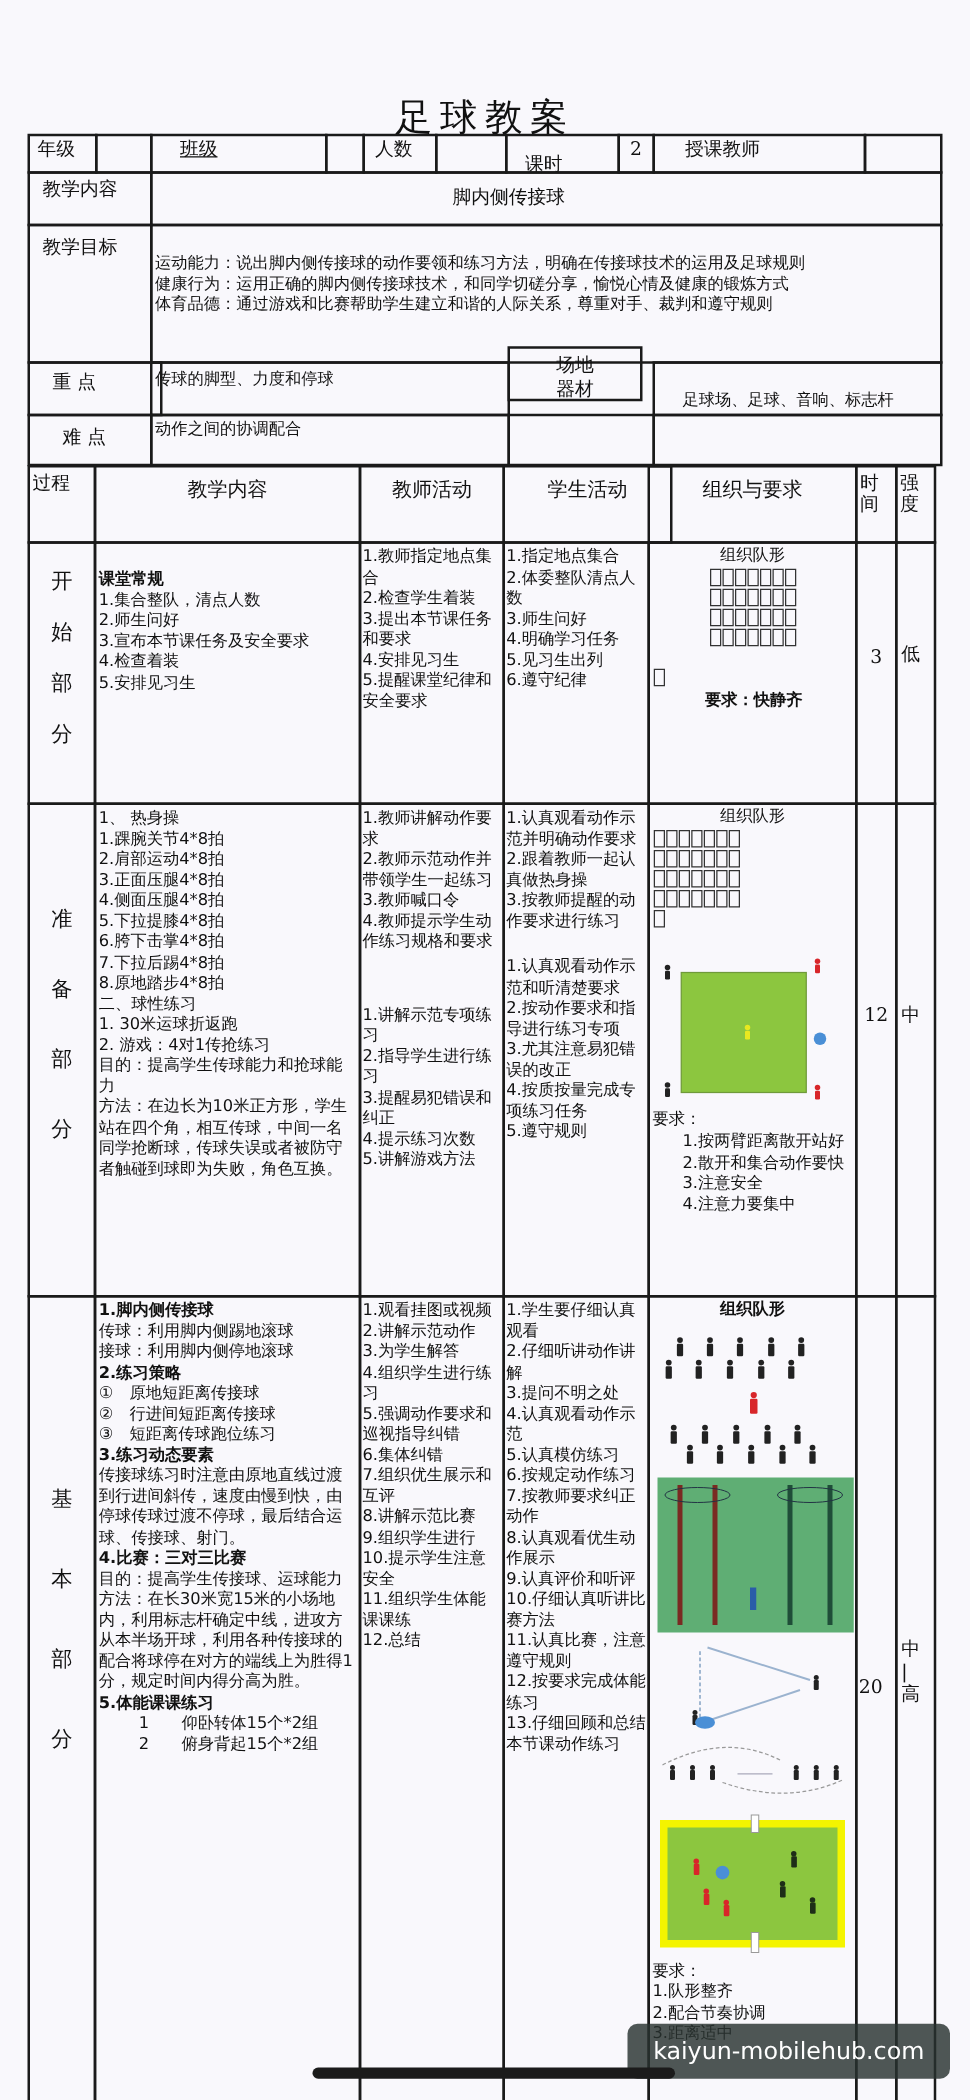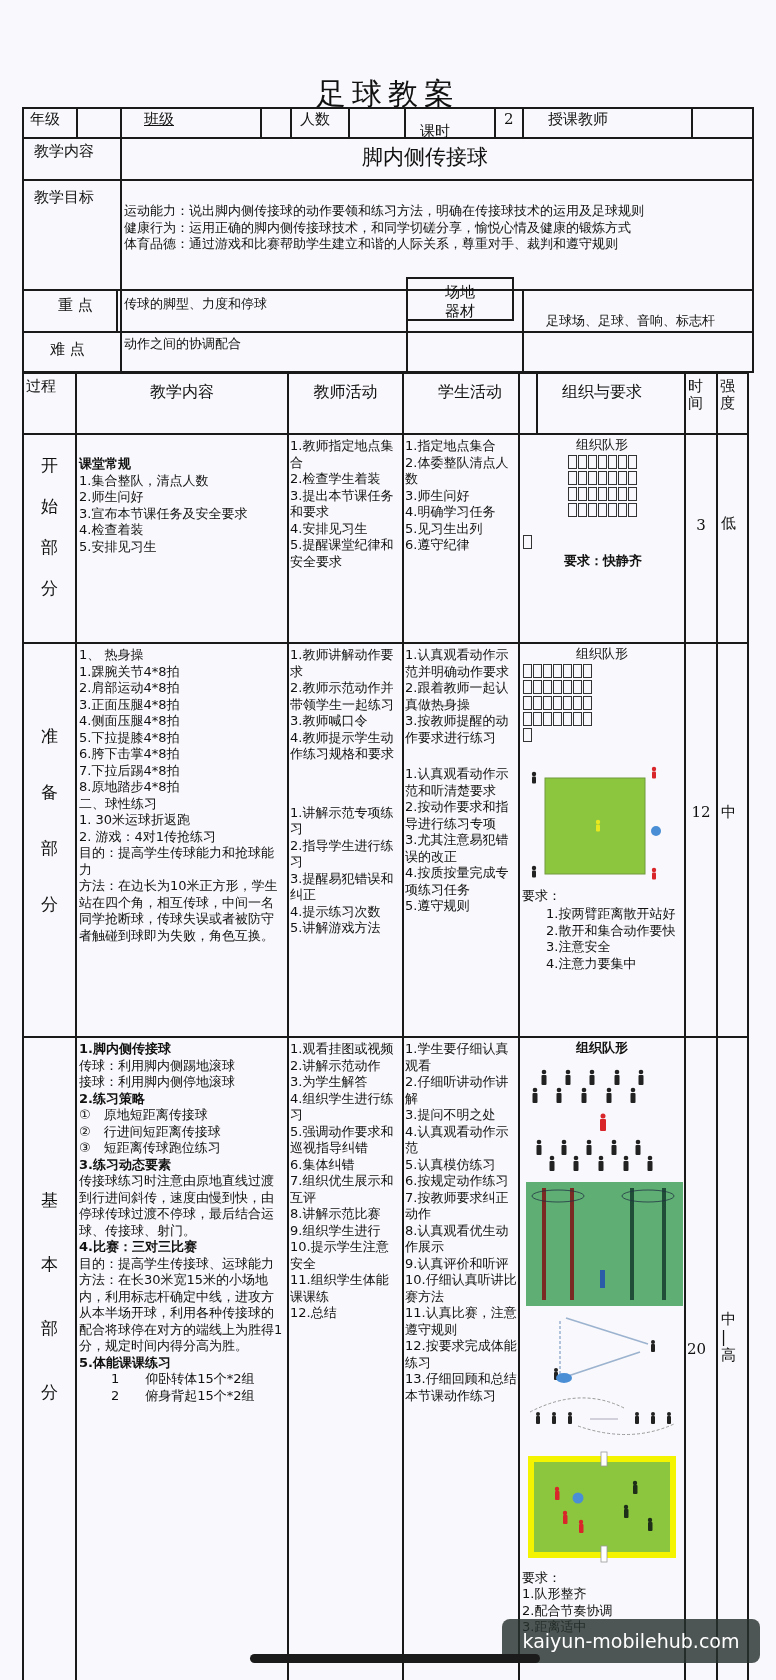--- a/index.html
+++ b/index.html
@@ -39,30 +39,30 @@
 <div class="cell txt" style="left:120px;top:107px;width:142px;height:32px;padding:2px 22px;text-decoration:underline;">班级</div>
 <div class="cell" style="left:260px;top:107px;width:32px;height:32px;"></div>
 <div class="cell txt" style="left:290px;top:107px;width:60px;height:32px;padding:2px 8px;">人数</div>
 <div class="cell" style="left:348px;top:107px;width:58px;height:32px;"></div>
 <div class="cell txt" style="left:404px;top:107px;width:92px;height:32px;padding:14px 14px;">课时</div>
 <div class="cell txt serif" style="left:494px;top:107px;width:30px;height:32px;padding:2px 8px;">2</div>
 <div class="cell txt" style="left:522px;top:107px;width:171px;height:32px;padding:2px 24px;">授课教师</div>
 <div class="cell" style="left:691px;top:107px;width:63px;height:32px;"></div>
 
 <div class="cell txt" style="left:22px;top:137px;width:100px;height:44px;padding:4px 10px;">教学内容</div>
-<div class="cell" style="left:120px;top:137px;width:634px;height:44px;font-size:21px;line-height:36px;padding-left:240px;">脚内侧传接球</div>
+<div class="cell" style="left:120px;top:137px;width:634px;height:44px;font-size:15px;line-height:36px;padding-left:240px;">脚内侧传接球</div>
 
 <div class="cell txt" style="left:22px;top:179px;width:100px;height:112px;padding:8px 10px;">教学目标</div>
 <div class="cell small" style="left:120px;top:179px;width:634px;height:112px;padding:22px 2px;">
   <div>运动能力：说出脚内侧传接球的动作要领和练习方法，明确在传接球技术的运用及足球规则</div>
   <div>健康行为：运用正确的脚内侧传接球技术，和同学切磋分享，愉悦心情及健康的锻炼方式</div>
   <div>体育品德：通过游戏和比赛帮助学生建立和谐的人际关系，尊重对手、裁判和遵守规则</div>
 </div>
 
-<div class="cell txt" style="left:22px;top:289px;width:96px;height:44px;padding:6px 0 0 34px;">重 点</div>
+<div class="cell txt" style="left:22px;top:289px;width:108px;height:44px;padding:6px 0 0 18px;">重 点</div>
 <div class="cell small" style="left:120px;top:289px;width:288px;height:44px;padding:5px 2px;">传球的脚型、力度和停球</div>
 <div class="cell txt center" style="left:406px;top:277px;width:108px;height:44px;padding-top:4px;line-height:19px;">
   <div>场地</div>
   <div>器材</div>
 </div>
 <div class="cell small" style="left:522px;top:289px;width:232px;height:44px;padding:22px 0 0 22px;">足球场、足球、音响、标志杆</div>
 
 <div class="cell txt" style="left:22px;top:331px;width:100px;height:42px;padding:8px 0 11px 26px;">难 点</div>
 <div class="cell small" style="left:120px;top:331px;width:288px;height:42px;padding:3px 2px;">动作之间的协调配合</div>
 <div class="cell" style="left:406px;top:331px;width:118px;height:42px;"></div>

